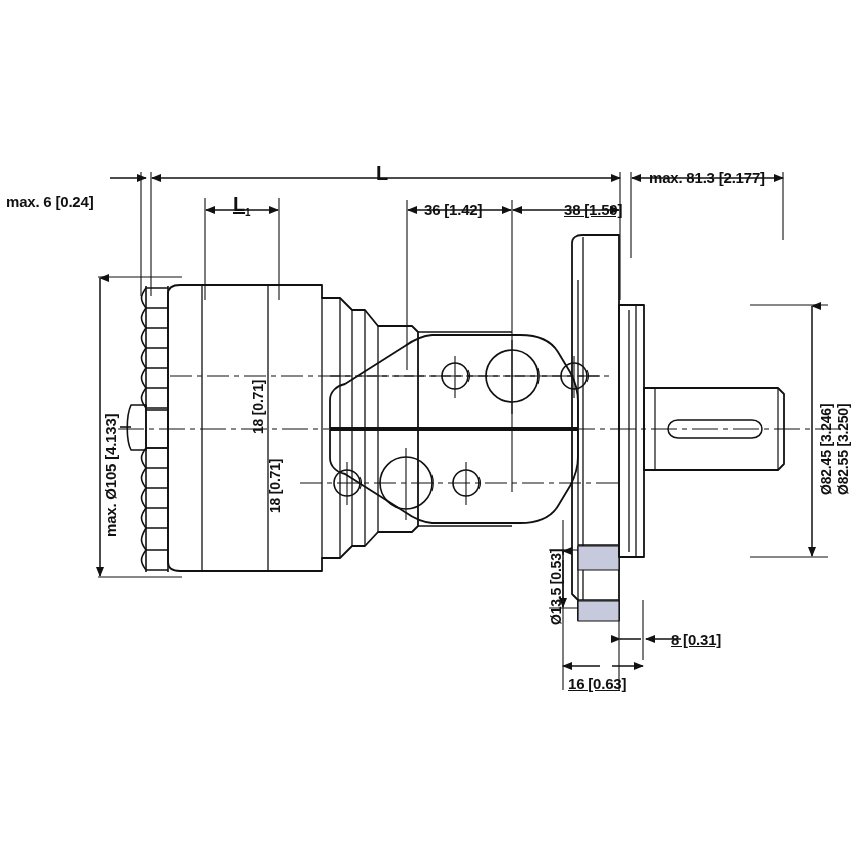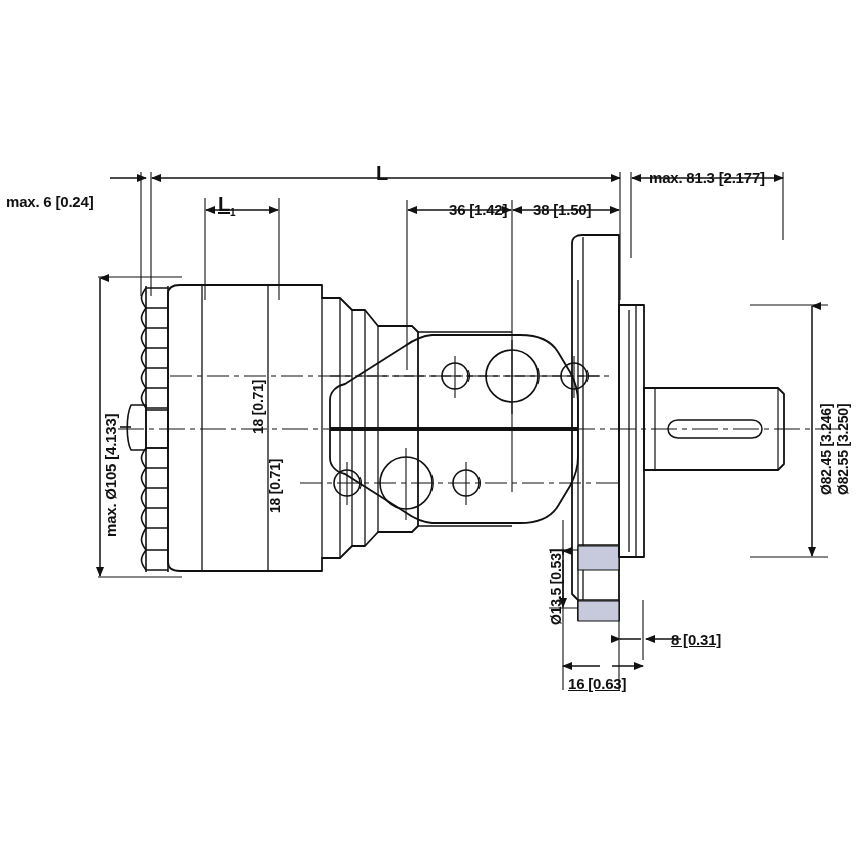--- a/index.html
+++ b/index.html
@@ -260,25 +260,25 @@
 
     </g>
   </svg>
 
   <div class="lbl" style="left:6px;top:170px;margin-top:24px;">max. 6 [0.24]</div>
 
   <div class="lbl" style="left:376px;top:163px;font-size:20px;">L</div>
 
   <div class="lbl" style="left:649px;top:170px;">max. 81.3 [2.177]</div>
 
-  <div class="lbl" style="left:218px;top:194px;font-size:20px;text-decoration:underline;"><span>L</span><span class="sub">1</span></div>
-
-  <div class="lbl" style="left:424px;top:202px;margin-left:25px;">36 [1.42]</div>
-
-  <div class="lbl" style="left:533px;top:202px;">38 [1.50]</div>
+  <div class="lbl" style="left:233px;top:194px;font-size:20px;text-decoration:underline;"><span>L</span><span class="sub">1</span></div>
+
+  <div class="lbl" style="left:424px;top:202px;">36 [1.42]</div>
+
+  <div class="lbl" style="left:564px;top:202px;text-decoration:underline;">38 [1.50]</div>
 
   <div class="lbl vert" style="left:103px;top:537px;transform:rotate(-90deg);">max. Ø105 [4.133]</div>
 
   <div class="lbl vert" style="left:251px;top:434px;transform:rotate(-90deg);font-size:14px;">18 [0.71]</div>
 
   <div class="lbl vert" style="left:268px;top:513px;transform:rotate(-90deg);font-size:14px;">18 [0.71]</div>
 
   <div class="lbl vert" style="left:836px;top:495px;transform:rotate(-90deg);font-size:14px;">Ø82.55 [3.250]</div>
 
   <div class="lbl vert" style="left:819px;top:495px;transform:rotate(-90deg);font-size:14px;">Ø82.45 [3.246]</div>

